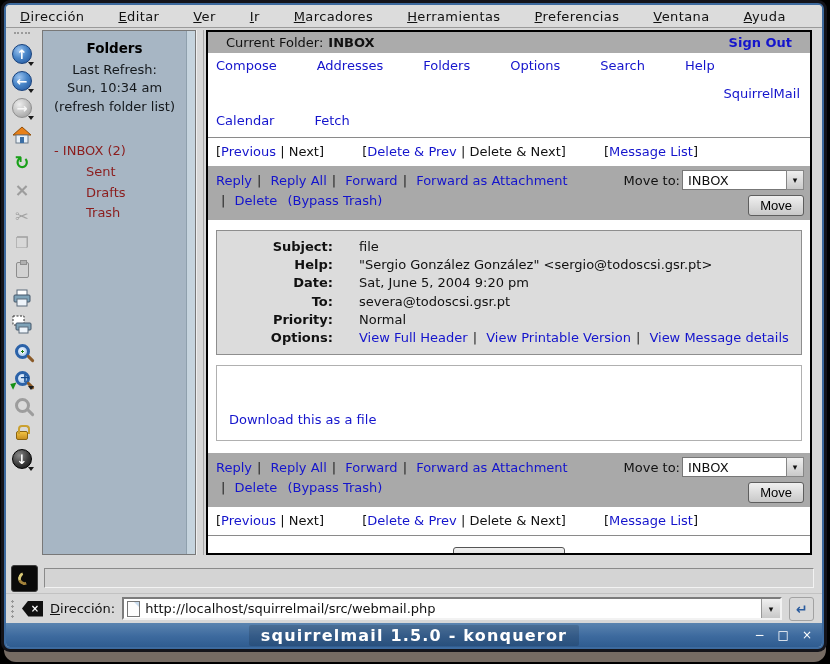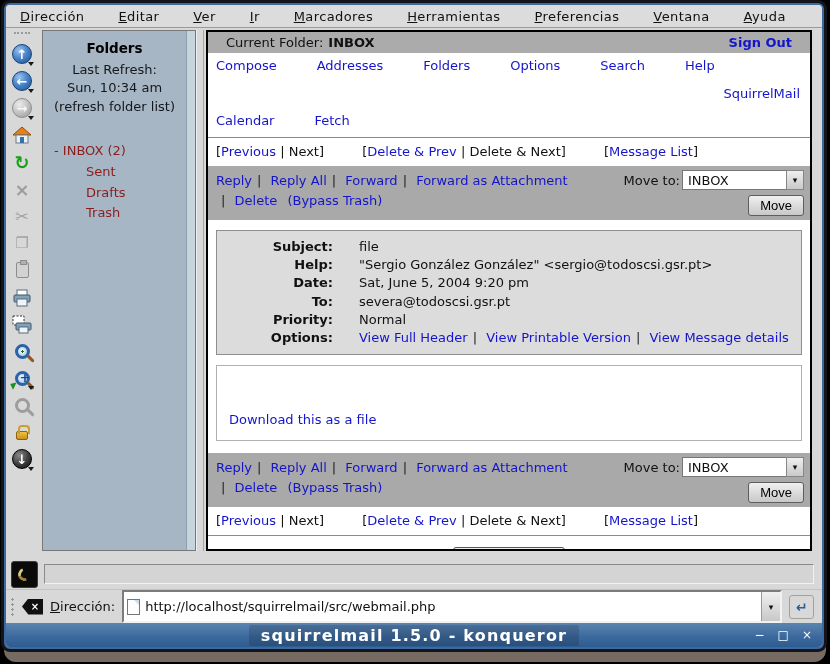--- a/index.html
+++ b/index.html
@@ -84,21 +84,21 @@
   .ta-btn { padding:3px 16px; background:linear-gradient(#f0f0f0,#c5c5c5); border:1px solid #555; border-radius:3px; font-size:13px; cursor:pointer; }
 
   
   .status-row { flex:0 0 30px; display:flex; align-items:center; gap:6px; padding:0 8px 0 5px; }
   .spinner { width:27px; height:27px; background:#0a0a0a; border:1px solid #3c3c3c; border-radius:3px; display:flex; align-items:center; justify-content:center; }
   .spinner-arc { width:13px; height:13px; border-radius:50%; border:3px solid transparent; border-left-color:#d9c978; border-bottom-color:#a3823a; transform:rotate(25deg); }
   .statusbar { flex:1; height:20px; background:#d4d4d4; border:1px solid; border-color:#8a8a8a #f2f2f2 #f2f2f2 #8a8a8a; }
   .address-row { flex:0 0 30px; display:flex; align-items:center; gap:7px; padding:0 8px 0 4px; border-top:1px solid #c2c2c2; background:#d8d8d8; }
   .a-grip { width:5px; height:20px; background-image:radial-gradient(#979797 1px, transparent 1.2px); background-size:5px 5px; }
   .clear-btn { width:21px; height:16px; background:#101010; clip-path:polygon(0 50%, 30% 0, 100% 0, 100% 100%, 30% 100%); color:#fff; font-size:10px; font-weight:bold; display:flex; align-items:center; justify-content:center; padding-left:5px; cursor:pointer; }
-  .a-combo { flex:1; height:33px; border:2px solid; border-color:#7c7c7c #f2f2f2 #f2f2f2 #7c7c7c; background:#fff; display:flex; align-items:center; }
+  .a-combo { flex:1; height:23px; border:2px solid; border-color:#7c7c7c #f2f2f2 #f2f2f2 #7c7c7c; background:#fff; display:flex; align-items:center; }
   .page-ico { width:13px; height:16px; margin:0 5px 0 3px; background:#fdfdfd; border:1px solid #767676; position:relative; flex:0 0 13px; }
   .page-ico::after { content:""; position:absolute; top:0; right:0; border-top:5px solid #c9dcee; border-left:5px solid transparent; }
   .a-input { flex:1; border:none; outline:none; font:13px "DejaVu Sans","Liberation Sans",sans-serif; background:transparent; color:#111; }
   .a-drop { width:19px; height:100%; background:linear-gradient(#f0f0f0,#c8c8c8); border-left:1px solid #989898; display:flex; align-items:center; justify-content:center; font-size:9px; cursor:pointer; }
   .go-btn { width:25px; height:24px; border:1px solid #a2a2a2; border-radius:3px; background:#d8d8d8; color:#2b5c9e; font-weight:bold; font-size:14px; display:flex; align-items:center; justify-content:center; cursor:pointer; }
   .titlebar { flex:0 0 24px; background:linear-gradient(#5b84b0 0%, #3d6a9e 55%, #2f5c90 100%); display:flex; align-items:center; justify-content:center; position:relative; color:#fff; }
   .tb-text { font-size:16px; font-weight:bold; letter-spacing:1.2px; background:rgba(0,0,0,.14); padding:1px 12px; border-radius:2px; text-transform:lowercase; }
   .tb-controls { position:absolute; right:10px; display:flex; gap:13px; font-size:12px; }
   .tb-controls span { cursor:pointer; }
 </style>

